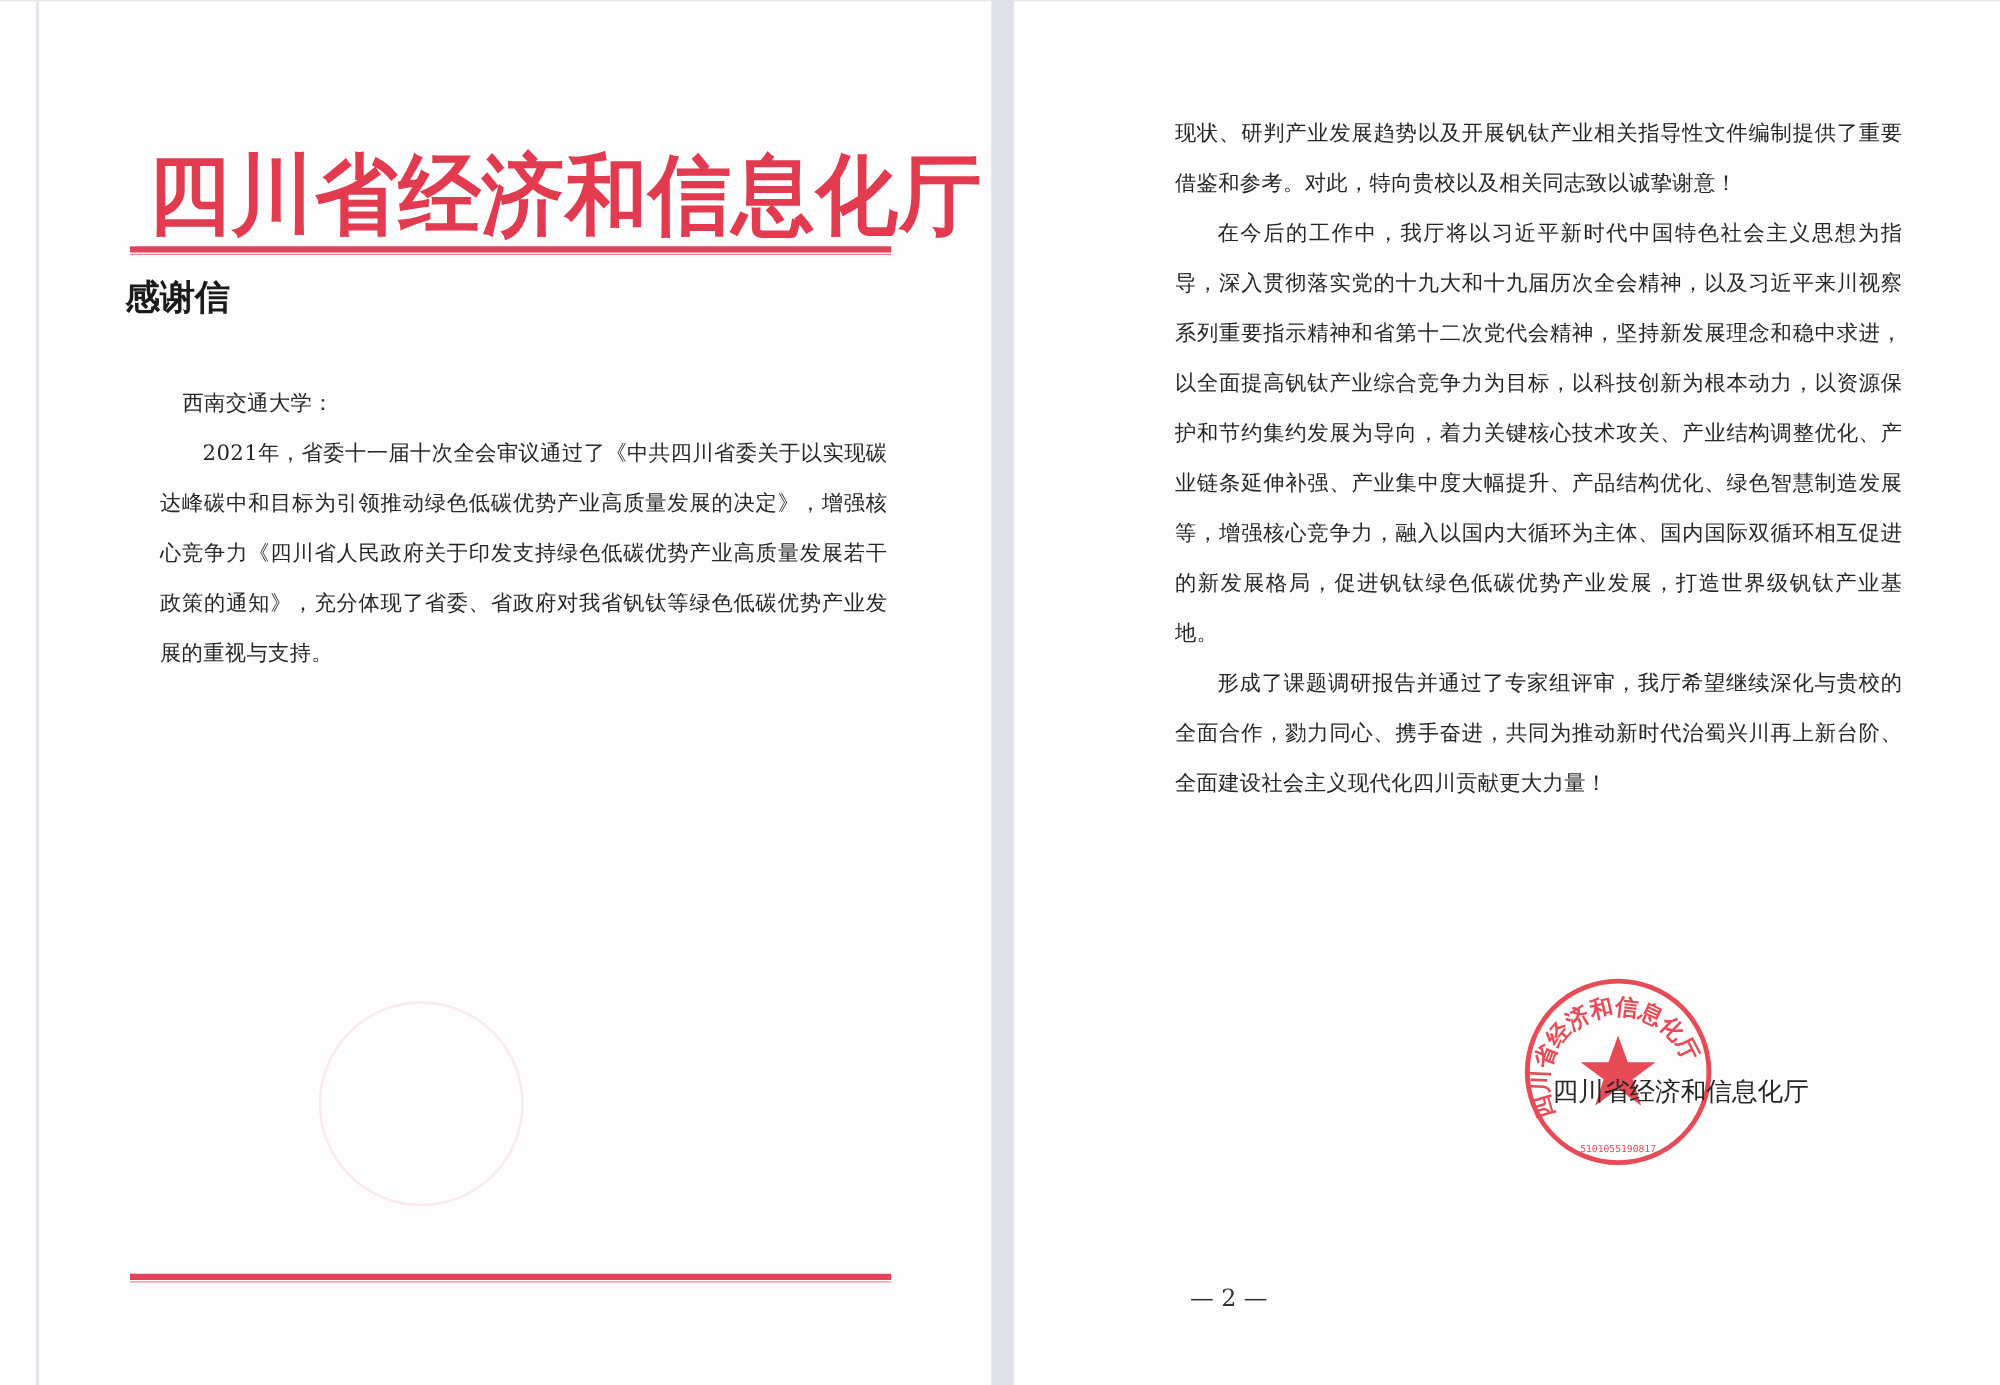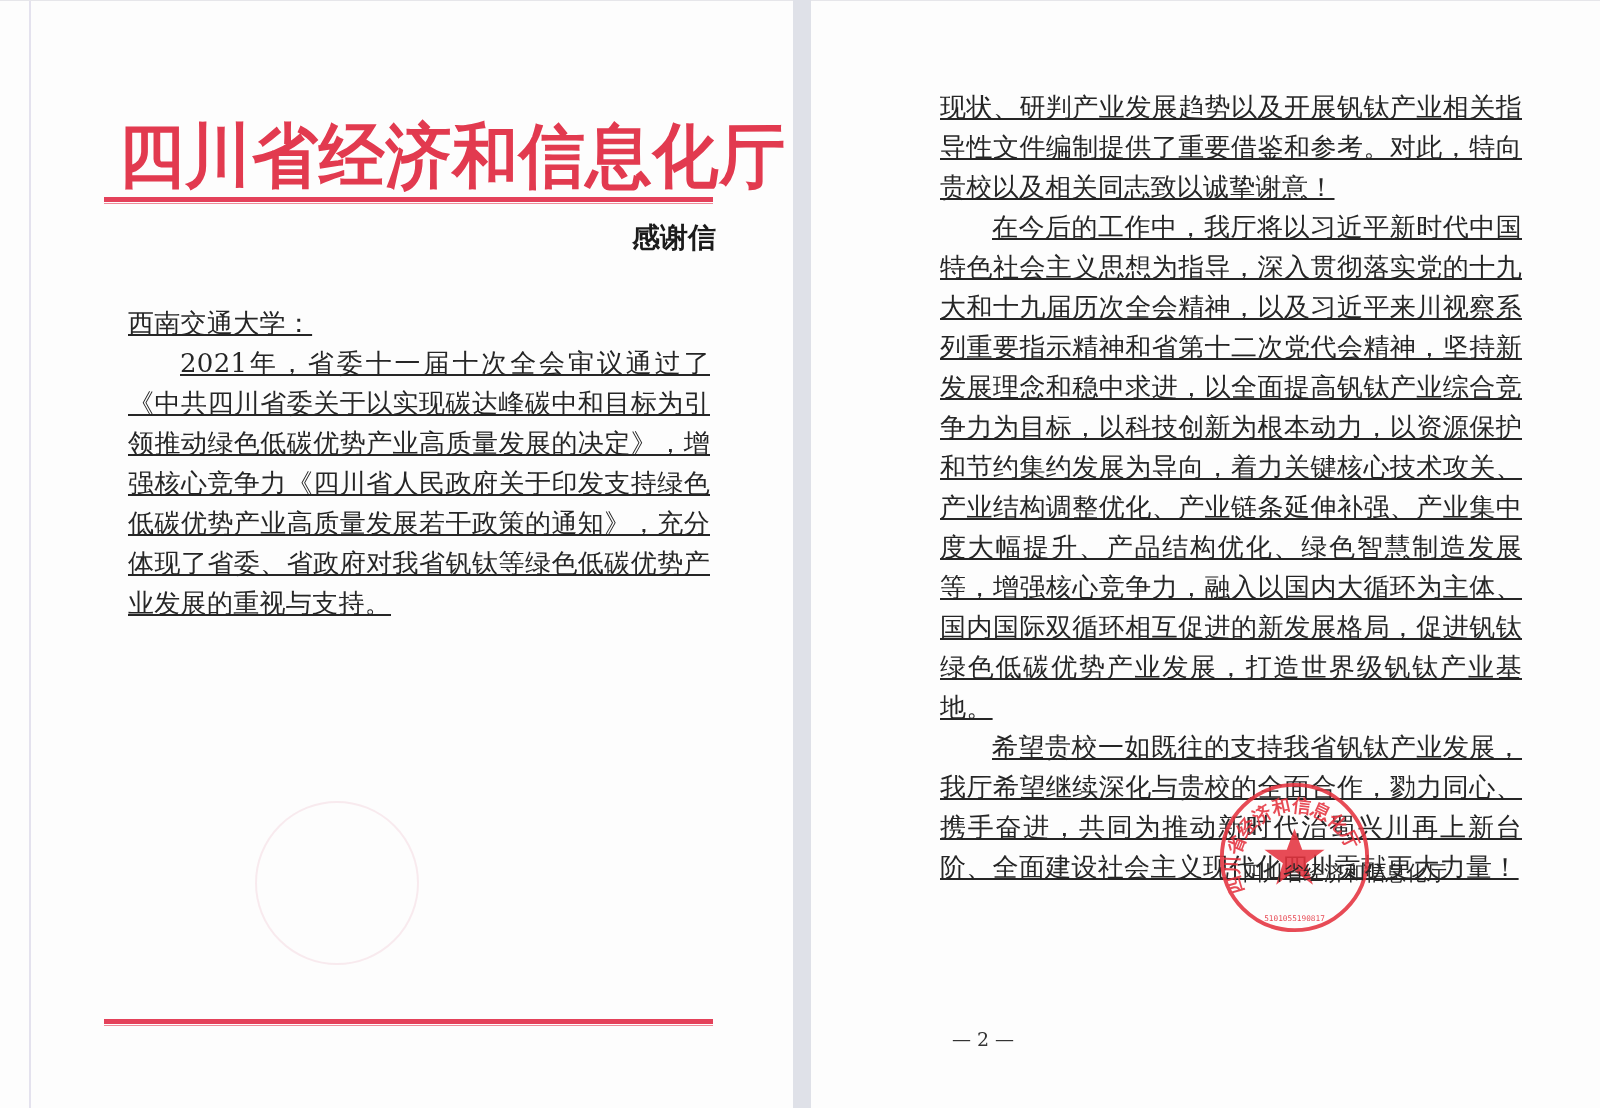--- a/index.html
+++ b/index.html
@@ -34,35 +34,34 @@
     }
     .red-rule {
       position: absolute; left: 104px; width: 609px; height: 8px;
     }
     .red-rule .thick { position: absolute; left: 0; right: 0; top: 0; height: 5px; background: #e4415a; }
     .red-rule .thin  { position: absolute; left: 0; right: 0; top: 6px; height: 1px; background: #ee8b9a; }
     #rule-top { top: 196px; }
     #rule-bottom { top: 1018px; }
     .letter-title {
       position: absolute; left: 100px; width: 616px; top: 218px;
-      text-align: right; font-size: 28px; font-weight: bold; color: #1b1b1b;
+      text-align: left; font-size: 28px; font-weight: bold; color: #1b1b1b;
       font-family: "DejaVu Sans", sans-serif;
     }
     .text-block {
       position: absolute;
-      font-size: 26px;
+      font-size: 17px;
       line-height: 40px;
       letter-spacing: 0.3px;
       text-align: justify;
       text-align-last: left;
-      text-decoration: underline;
     }
     #left-body { left: 128px; top: 302px; width: 582px; }
     #right-body { left: 940px; top: 87px; width: 582px; }
-    .salutation { display: block; }
+    .salutation { display: block; margin-left: 18px; }
     .para { display: block; text-indent: 2em; }
     .para.cont { text-indent: 0; }
     .seal {
       position: absolute; left: 1217px; top: 780px; width: 155px; height: 155px;
       opacity: 0.88;
     }
     .seal-ghost {
       position: absolute; left: 255px; top: 800px; width: 160px; height: 160px;
       border-radius: 50%; border: 2px solid rgba(230,150,170,0.18);
     }
@@ -97,21 +96,21 @@
     <div class="thick"></div>
       <div class="thin"></div>
   </div>
 </div>
 
 <div class="page" id="page-right"></div>
 
 <div class="text-block" id="right-body">
   <span class="para cont">现状、研判产业发展趋势以及开展钒钛产业相关指导性文件编制提供了重要借鉴和参考。对此，特向贵校以及相关同志致以诚挚谢意！</span>
   <span class="para">在今后的工作中，我厅将以习近平新时代中国特色社会主义思想为指导，深入贯彻落实党的十九大和十九届历次全会精神，以及习近平来川视察系列重要指示精神和省第十二次党代会精神，坚持新发展理念和稳中求进，以全面提高钒钛产业综合竞争力为目标，以科技创新为根本动力，以资源保护和节约集约发展为导向，着力关键核心技术攻关、产业结构调整优化、产业链条延伸补强、产业集中度大幅提升、产品结构优化、绿色智慧制造发展等，增强核心竞争力，融入以国内大循环为主体、国内国际双循环相互促进的新发展格局，促进钒钛绿色低碳优势产业发展，打造世界级钒钛产业基地。</span>
-  <span class="para">希望贵校一如既往的支持我省钒钛产业发展，我厅希望继续深化与贵校的全面合作，勠力同心、携手奋进，共同为推动新时代治蜀兴川再上新台阶、全面建设社会主义现代化四川贡献更大力量！</span>
+  <span class="para">形成了课题调研报告并通过了专家组评审，我厅希望继续深化与贵校的全面合作，勠力同心、携手奋进，共同为推动新时代治蜀兴川再上新台阶、全面建设社会主义现代化四川贡献更大力量！</span>
 </div>
 
 <svg class="seal" viewBox="0 0 160 160">
   <defs>
     <path id="sealArc" d="M 30 120 A 58 58 0 1 1 130 120"></path>
   </defs>
   <circle cx="80" cy="80" r="75" fill="none" stroke="#e5333f" stroke-width="4"></circle>
   <text font-size="19" fill="#e5333f" font-family="DejaVu Serif, serif" font-weight="bold">
     <textPath href="#sealArc" startOffset="2%">四川省经济和信息化厅</textPath>
   </text>

